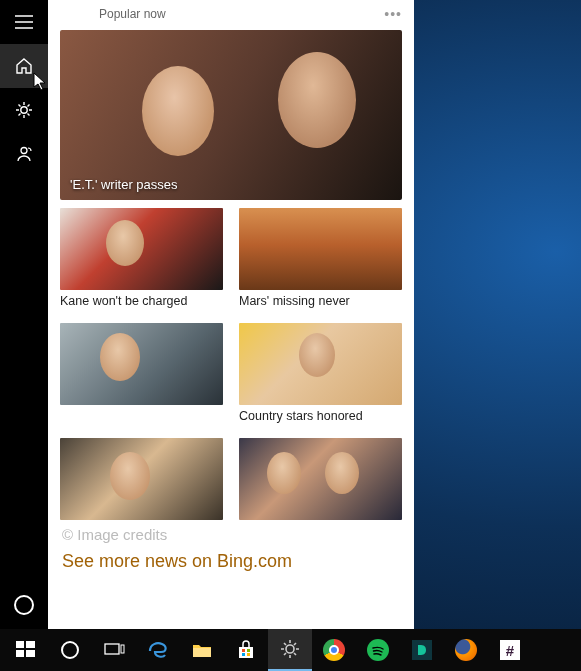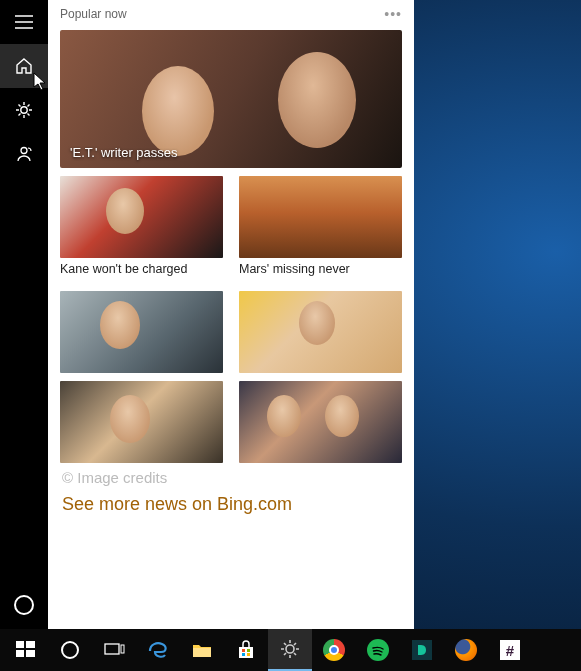--- a/index.html
+++ b/index.html
@@ -12,24 +12,24 @@
 .sidebar {
   width: 48px; background: #000; display: flex; flex-direction: column; align-items: center;
 }
 .sb-btn { width: 48px; height: 44px; display: flex; align-items: center; justify-content: center; color: #fff; cursor: pointer; }
 .sb-btn.active { background: #2a2a2a; }
 .sidebar-spacer { flex: 1; }
 .cortana-circle { width: 20px; height: 20px; border: 2px solid #fff; border-radius: 50%; margin-bottom: 14px; }
 
 .content { flex: 1; background: #fff; display: flex; flex-direction: column; }
 .header { display: flex; align-items: center; padding: 6px 12px 4px 12px; color: #666; font-size: 12px; }
-.header-title { flex: 1; }
+.header-title { flex: 1; margin-left: 39px; }
 .dots { color: #999; font-size: 14px; letter-spacing: 1px; cursor: pointer; }
 
-.hero { position: relative; margin: 4px 12px 8px 12px; height: 138px; background: linear-gradient(120deg,#8a5842 0%, #5a3a2e 50%, #1a1410 100%); border-radius: 2px; overflow: hidden; }
+.hero { position: relative; margin: 4px 12px 8px 12px; height: 170px; background: linear-gradient(120deg,#8a5842 0%, #5a3a2e 50%, #1a1410 100%); border-radius: 2px; overflow: hidden; }
 .hero-face { position: absolute; border-radius: 50%; }
 .hf1 { width: 72px; height: 90px; left: 82px; top: 36px; background: radial-gradient(ellipse at 45% 35%, #e8c4a8 0%, #c8976f 70%); }
 .hf2 { width: 78px; height: 96px; left: 218px; top: 22px; background: radial-gradient(ellipse at 45% 35%, #e0b896 0%, #b88866 70%); }
 .hero-caption { position: absolute; left: 10px; bottom: 8px; color: #fff; font-size: 13px; text-shadow: 0 1px 3px rgba(0,0,0,0.8); }
 
 .grid { display: grid; grid-template-columns: 1fr 1fr; gap: 8px 16px; padding: 0 12px; }
 .tile { cursor: pointer; }
 .thumb { width: 100%; height: 82px; border-radius: 1px; position: relative; overflow: hidden; }
 .t1 { background: linear-gradient(135deg,#e8e0d8 0%,#c04030 40%,#1a1818 100%); }
 .t2 { background: linear-gradient(180deg,#d89050 0%,#b8602c 45%,#6a3818 100%); }
@@ -116,20 +116,21 @@
       </div>
       <div class="tile">
         <div class="thumb t3">
             <div class="thumb-face" style="width:40px;height:48px;left:40px;top:10px"></div>
           </div>
       </div>
       <div class="tile">
         <div class="thumb t4">
             <div class="thumb-face" style="width:36px;height:44px;left:60px;top:10px"></div>
           </div>
+        <div class="caption">Country stars honored</div>
       </div>
       <div class="tile">
         <div class="thumb t5">
             <div class="thumb-face" style="width:40px;height:48px;left:50px;top:14px"></div>
           </div>
       </div>
       <div class="tile">
         <div class="thumb t6">
             <div class="thumb-face" style="width:34px;height:42px;left:28px;top:14px"></div>
             <div class="thumb-face" style="width:34px;height:42px;left:86px;top:14px"></div>

